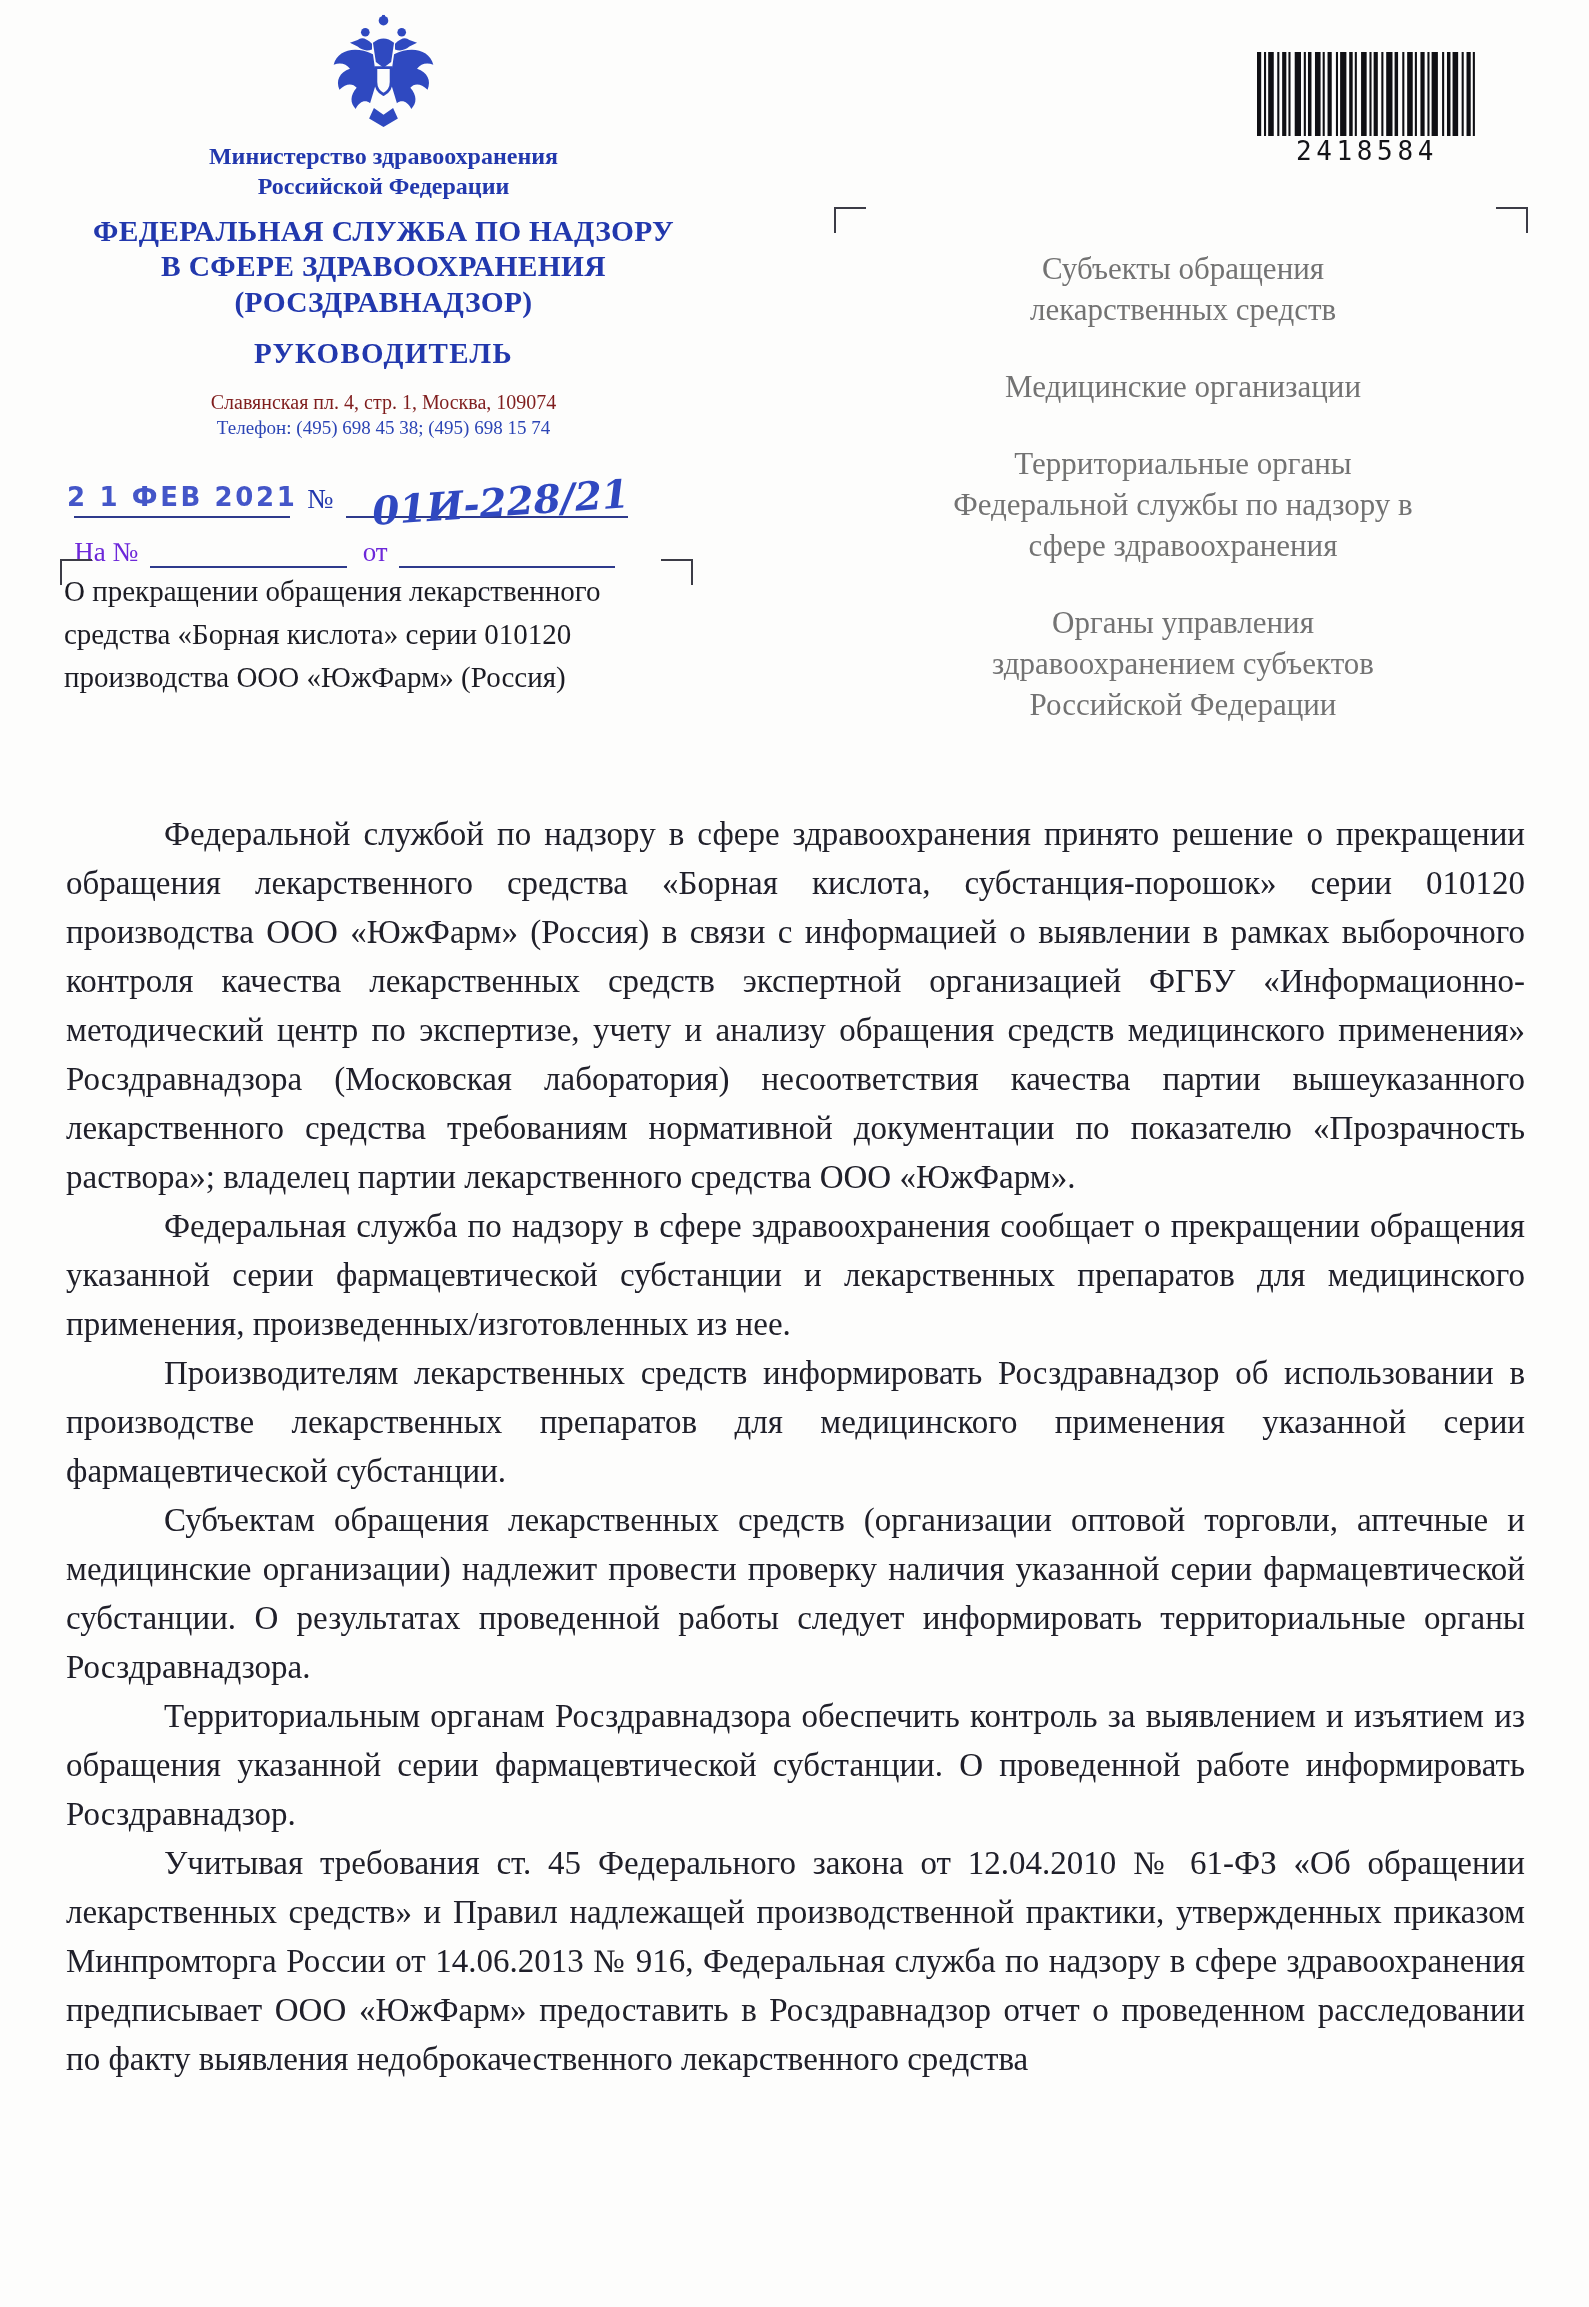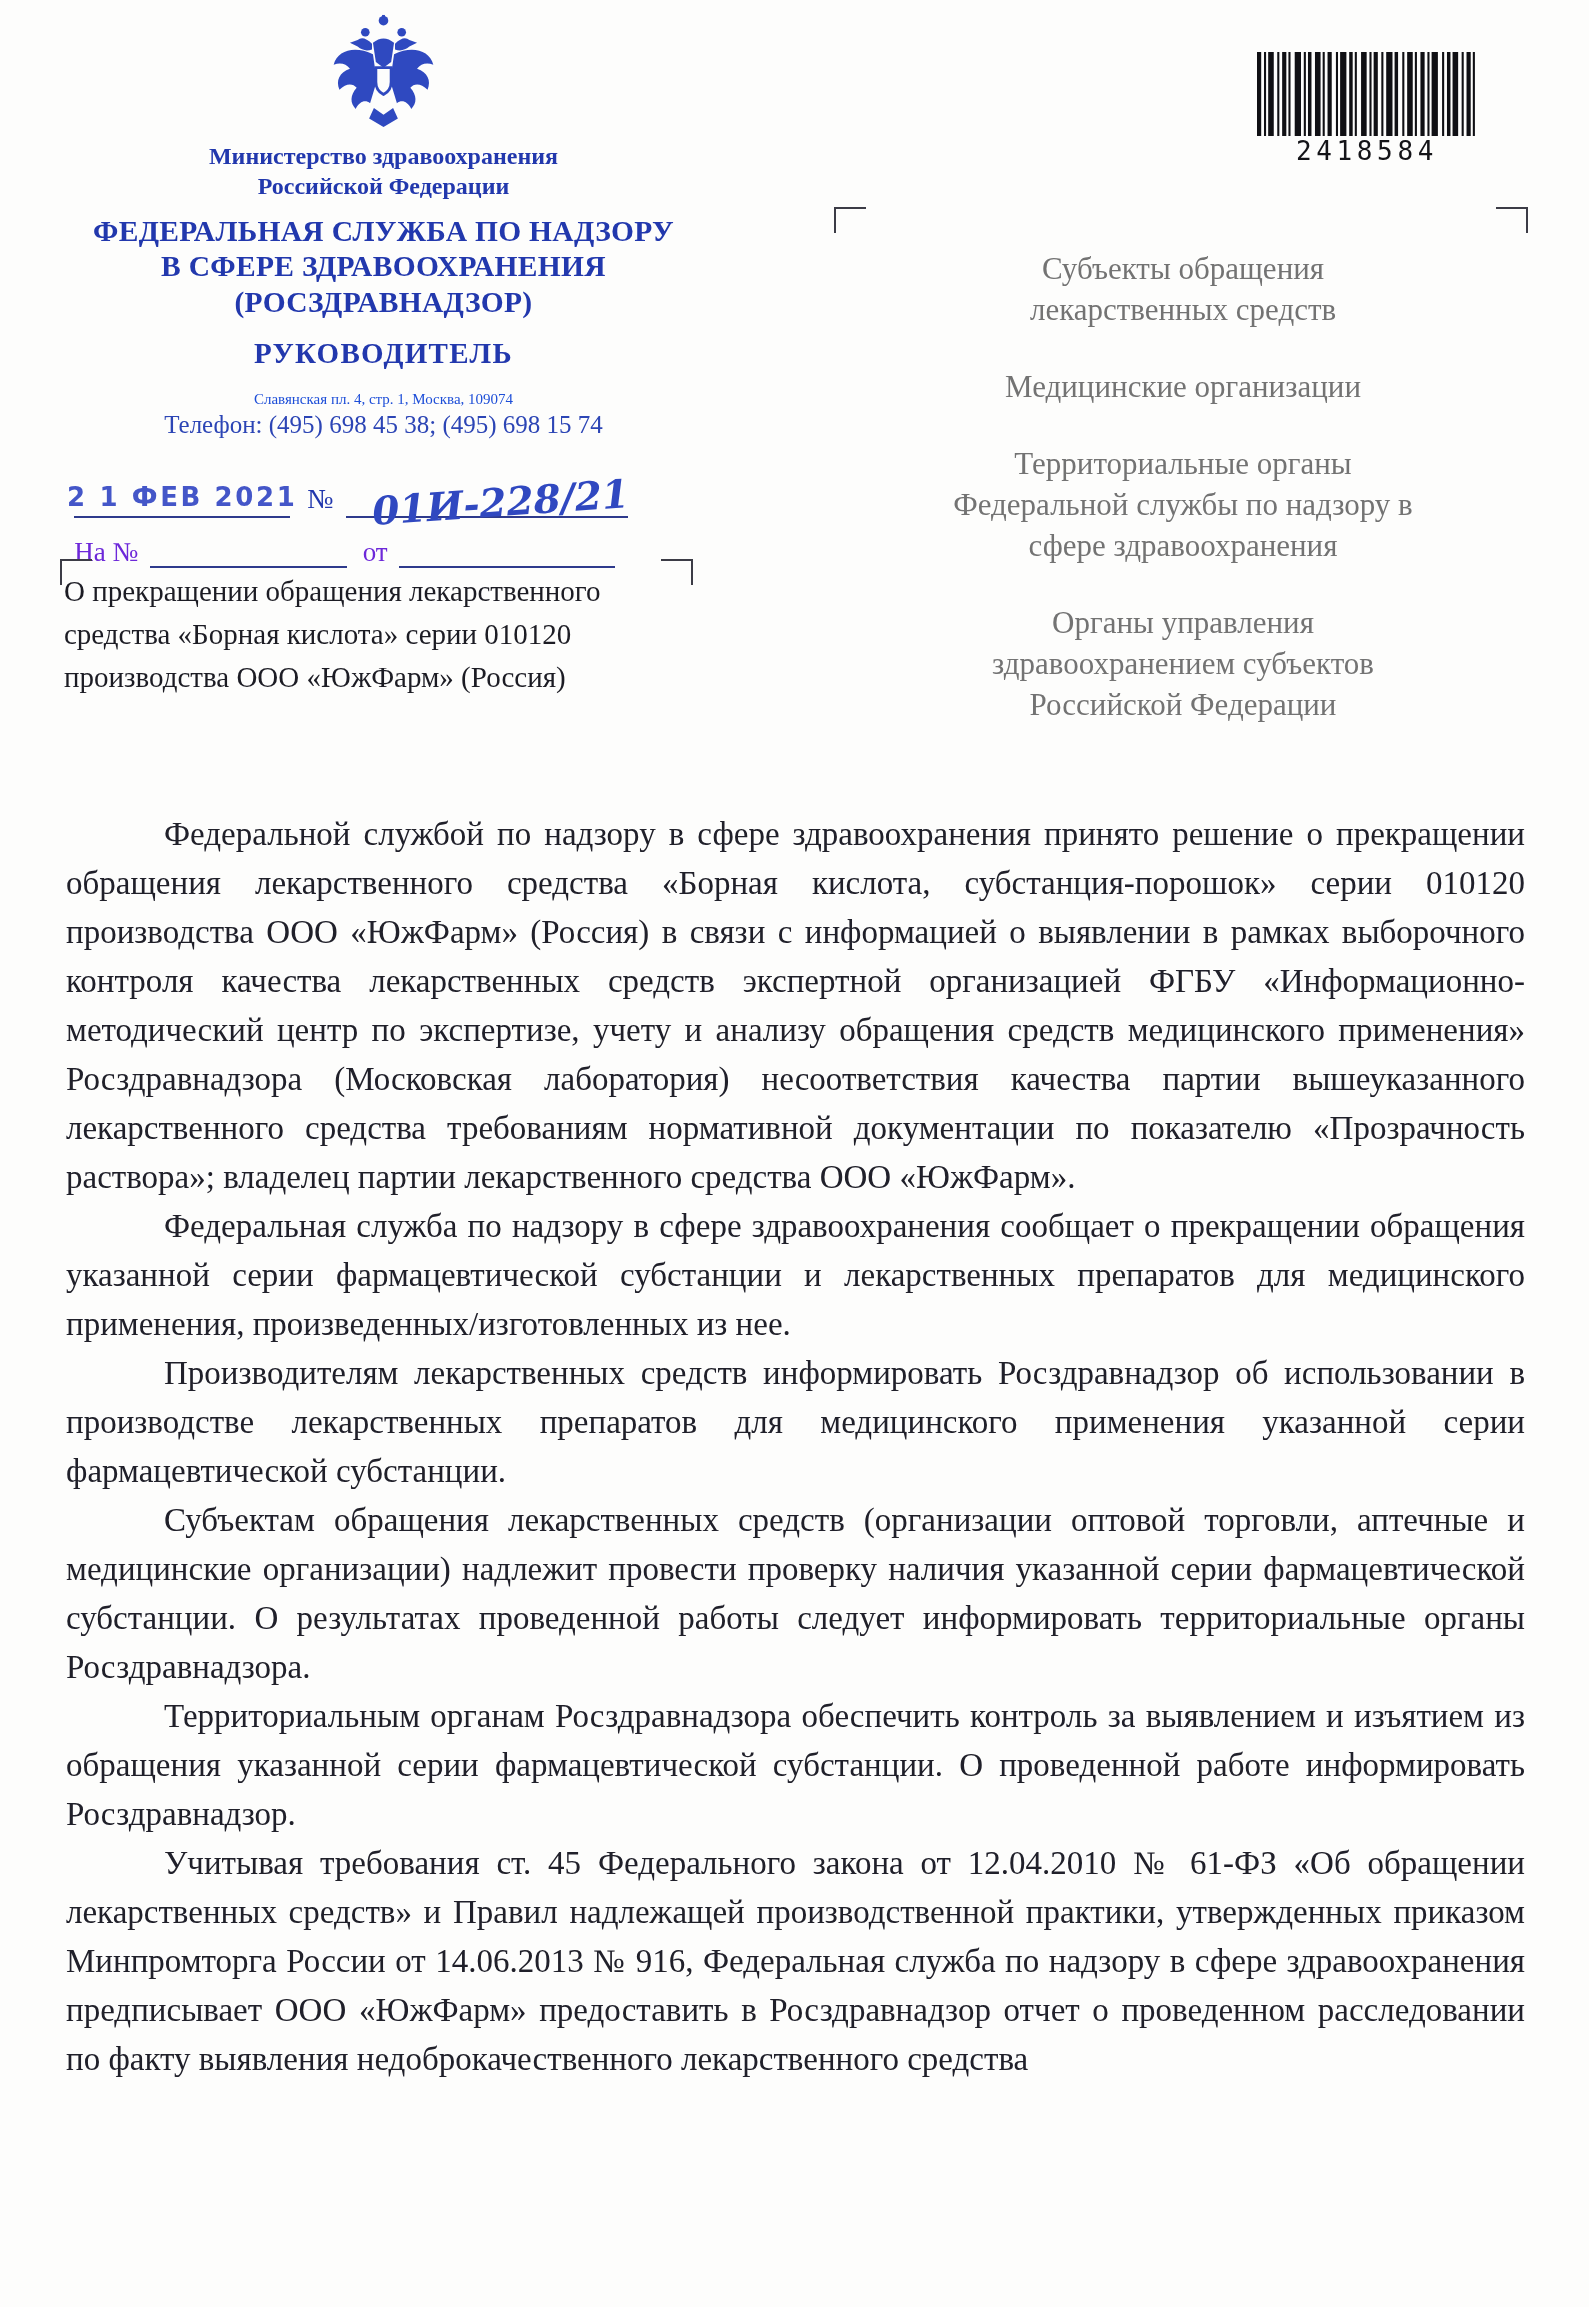--- a/index.html
+++ b/index.html
@@ -24,22 +24,22 @@
     color:#2238ad; white-space:pre-line;
   }
   .service {
     margin-top:11.8px; font-size:29.5px; font-weight:bold; line-height:1.2;
     color:#2238ad; white-space:pre-line; letter-spacing:0.3px;
   }
   .role {
     margin-top:17px; font-size:29px; font-weight:bold; letter-spacing:1.3px;
     color:#2238ad;
   }
-  .address { margin-top:21px; font-size:15px; color:#1d4ed8; }
-  .phone   { margin-top:3.3px;  font-size:25px; color:#2c45b5; }
+  .address { margin-top:21px; font-size:20px; color:#7f1d1d; }
+  .phone   { margin-top:3.3px;  font-size:19px; color:#2c45b5; }
 
   .date-row {
     margin-top:18.4px; display:flex; align-items:flex-end; justify-content:flex-start;
     padding-left:5.2px; height:60px;
   }
   .stamp-box {
     width:216px; border-bottom:2px solid #2e3a8c;
     display:flex; align-items:flex-end; justify-content:center; height:100%;
   }
   .stamp {

